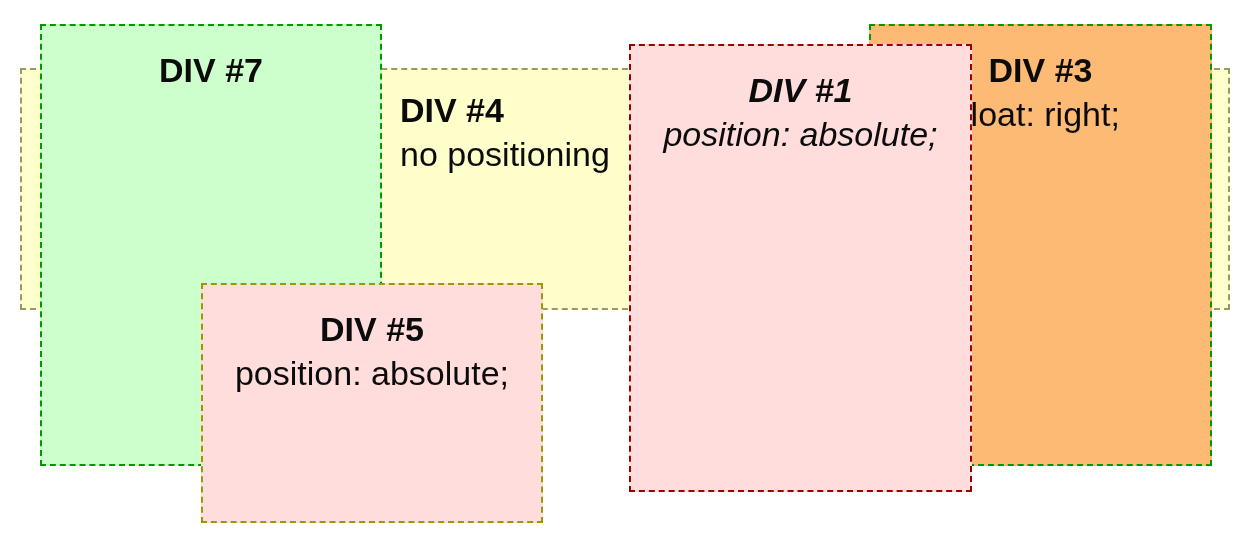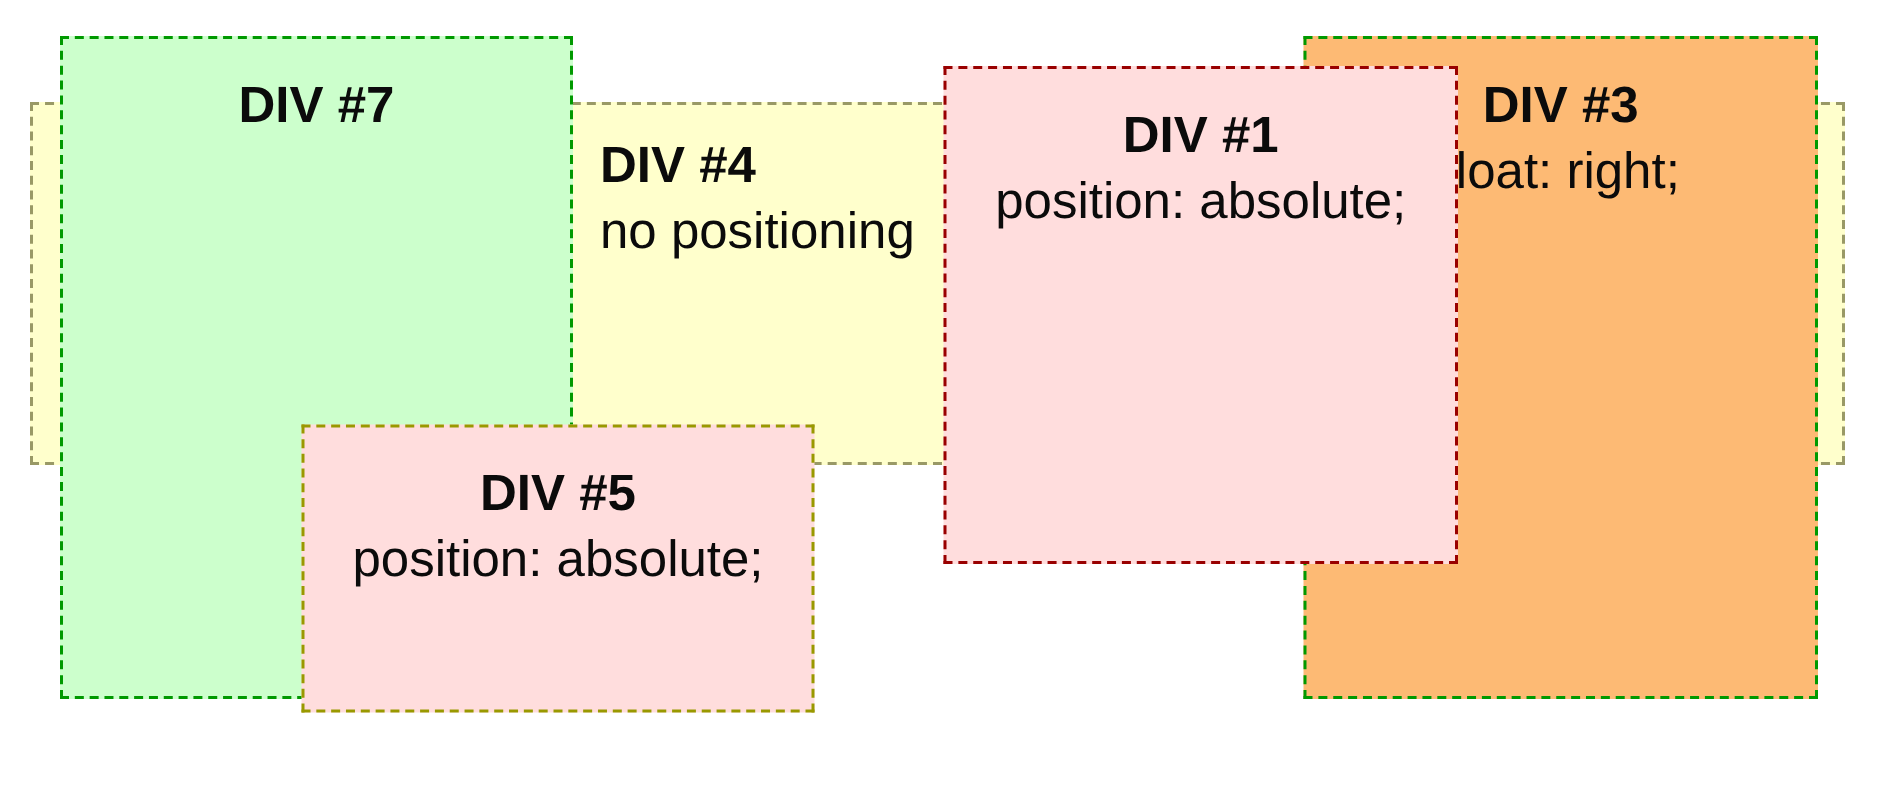--- a/index.html
+++ b/index.html
@@ -44,26 +44,26 @@
     left: 40px; top: 24px; width: 342px; height: 442px;
     background: #ccffcc; border-color: #009900; z-index: 2;
   }
   
   #box-div3 {
     left: 869px; top: 24px; width: 343px; height: 442px;
     background: #fdba74; border-color: #009900; z-index: 2;
   }
   
   #box-div1 {
-    left: 629px; top: 44px; width: 343px; height: 332px;
-    background: #ffdddd; border-color: #990000; z-index: 3;
+    left: 629px; top: 44px; width: 343px; height: 448px;
+    background: #ffdddd; border-color: #990000; z-index: 3; font-style: italic;
   }
   
   #box-div5 {
-    left: 201px; top: 283px; width: 342px; height: 192px;
+    left: 201px; top: 283px; width: 342px; height: 240px;
     background: #ffdddd; border-color: #999900; z-index: 4;
   }
 </style>
 </head>
 <body>
 
 <div id="stage">
 
   <div class="box" id="box-div4">
     <div class="labels">

